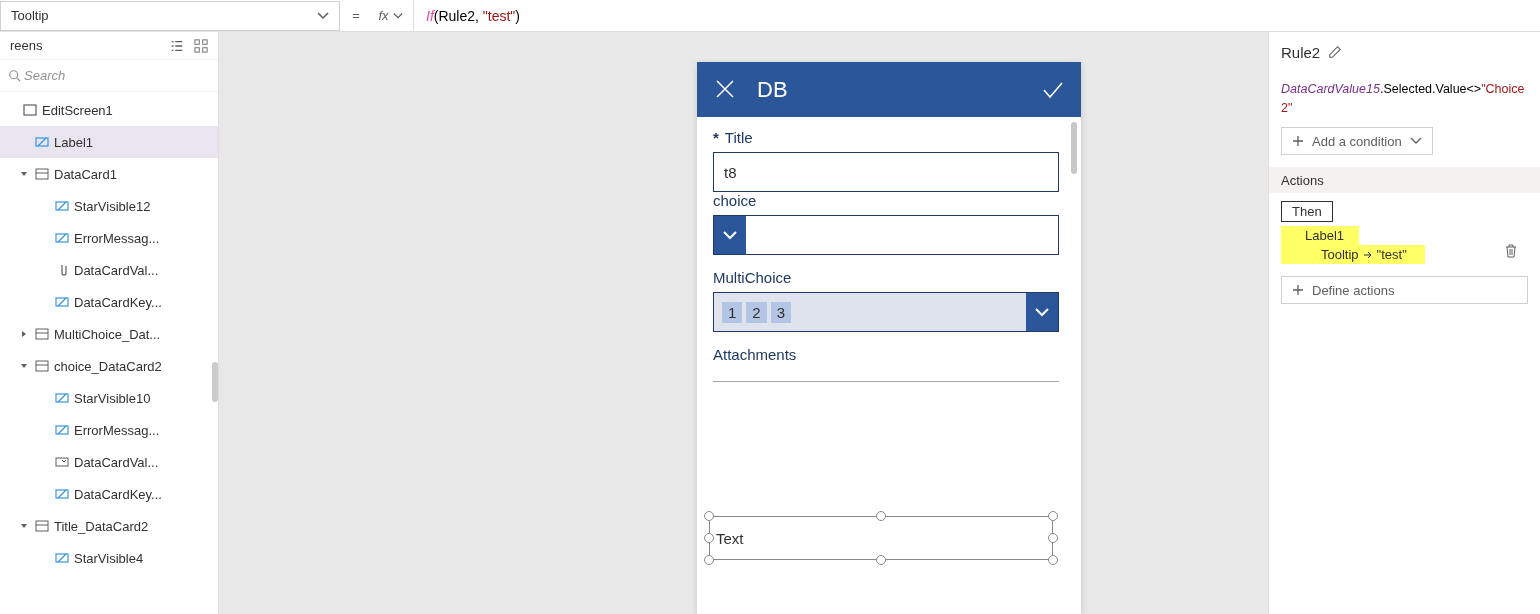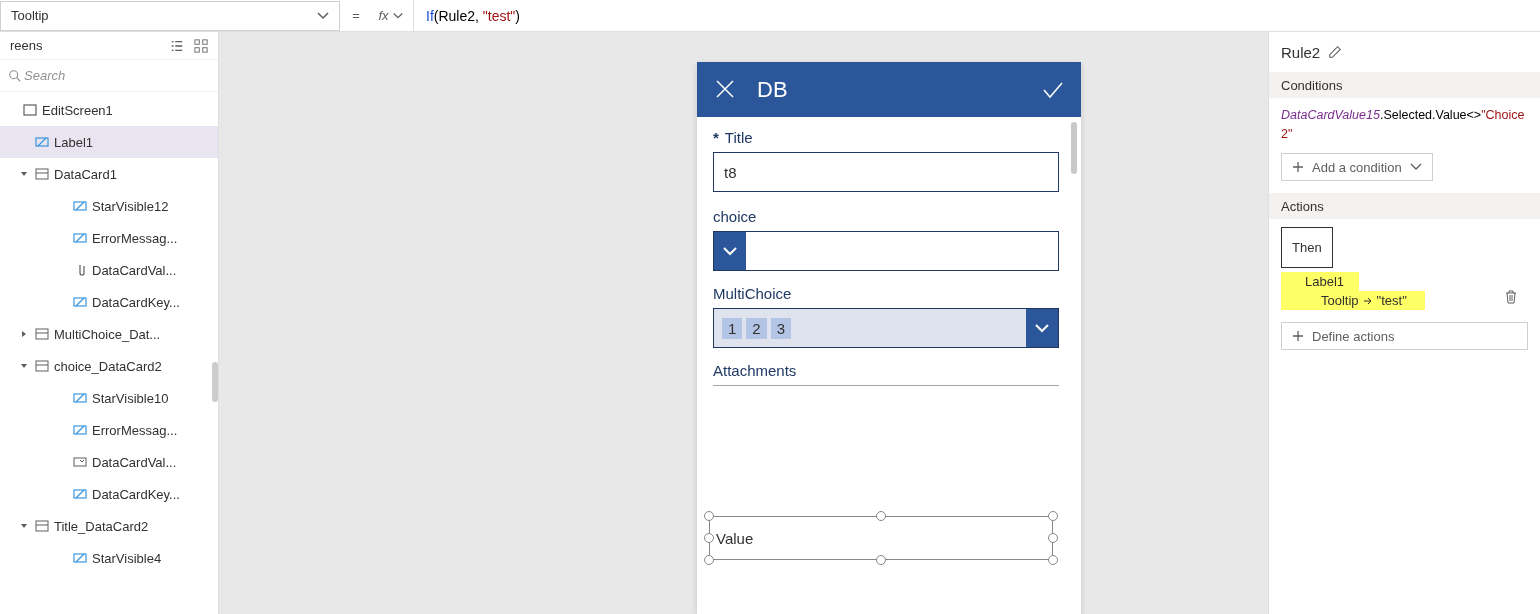--- a/index.html
+++ b/index.html
@@ -6,21 +6,21 @@
 body { width: 1540px; height: 614px; background: #fff; overflow: hidden; font-size: 13px; color: #323130; }
 
 
 .formula-bar { display: flex; align-items: center; height: 32px; border-bottom: 1px solid #e1dfdd; background: #fff; }
 .prop-select { width: 340px; height: 30px; border: 1px solid #d2d0ce; margin: 0 4px 0 0; display: flex; align-items: center; justify-content: space-between; padding: 0 10px; background: #fff; }
 .prop-select svg { width: 12px; height: 12px; }
 .eq { width: 24px; text-align: center; color: #605e5c; }
 .fx { width: 46px; display: flex; align-items: center; justify-content: center; gap: 4px; color: #605e5c; font-style: italic; font-family: "Times New Roman", serif; border-right: 1px solid #e1dfdd; height: 100%; }
 .fx svg { width: 10px; height: 10px; }
 .formula { flex: 1; padding-left: 12px; font-family: Consolas, monospace; font-size: 14px; display: flex; align-items: center; height: 100%; }
-.tok-fn { color: #1d4ed8; }
+.tok-fn { color: #ec4899; font-style: italic; }
 .tok-id { color: #000; }
 .tok-str { color: #a31515; }
 .tok-punc { color: #000; }
 
 
 .main { display: flex; height: calc(614px - 32px); }
 .left-panel { width: 219px; border-right: 1px solid #e1dfdd; background: #fff; display: flex; flex-direction: column; position: relative; }
 .lp-head { height: 28px; display: flex; align-items: center; justify-content: space-between; padding: 0 10px; border-bottom: 1px solid #f3f2f1; }
 .lp-head .icons { display: flex; gap: 10px; color: #605e5c; }
 .lp-head .icons svg { width: 14px; height: 14px; }
@@ -29,60 +29,60 @@
 .tree { flex: 1; overflow: hidden; padding-top: 2px; }
 .tree-row { display: flex; align-items: center; height: 32px; padding-left: 6px; gap: 4px; cursor: default; }
 .tree-row.selected { background: #e8e4f0; } 
 .tree-caret { width: 12px; display: flex; justify-content: center; color: #605e5c; }
 .tree-caret svg { width: 8px; height: 8px; }
 .tree-icon { width: 16px; display: flex; justify-content: center; color: #605e5c; }
 .tree-icon svg { width: 14px; height: 14px; }
 .tree-label { font-size: 13px; white-space: nowrap; overflow: hidden; text-overflow: ellipsis; }
 .indent-0 .tree-label { margin-left: 0; }
 .indent-1 { padding-left: 18px; }
-.indent-2 { padding-left: 56px; }
+.indent-2 { padding-left: 38px; }
 .left-scroll-hint { position: absolute; right: 0; top: 330px; width: 6px; height: 40px; background: #ccc; border-radius: 3px; }
 
 
 .canvas { flex: 1; background: #e8e8e8; position: relative; }
 .phone { position: absolute; left: 478px; top: 30px; width: 384px; height: 552px; background: #fff; box-shadow: 0 2px 6px rgba(0,0,0,0.15); }
 .phone-head { height: 55px; background: #2b579a; display: flex; align-items: center; padding: 0 16px; justify-content: space-between; }
 .phone-head .left { display: flex; align-items: flex-start; gap: 20px; }
 .phone-head svg { width: 24px; height: 24px; stroke: #fff; fill: none; stroke-width: 1.5; }
 .phone-title { color: #fff; font-size: 22px; font-weight: 400; }
 .form-body { padding: 12px 16px; position: relative; }
 .field-label { color: #1f3864; font-size: 15px; margin-bottom: 6px; display: flex; align-items: center; gap: 6px; }
 .field-label .star { color: #1f3864; font-weight: bold; }
-.text-input { width: 346px; height: 40px; border: 1px solid #1f3864; background: #fff; padding: 0 10px; font-size: 15px; display: flex; align-items: center; margin-bottom: 16px; }
+.text-input { width: 346px; height: 40px; border: 1px solid #1f3864; background: #fff; padding: 0 10px; font-size: 15px; display: flex; align-items: center; margin-bottom: 0; }
 .dropdown { width: 346px; height: 40px; border: 1px solid #1f3864; display: flex; margin-bottom: 14px; }
 .dd-body { flex: 1; background: #dfe3ee; display: flex; align-items: center; padding: 0 8px; gap: 4px; }
 .dd-token { background: #b4c4e4; padding: 2px 6px; font-size: 15px; }
 .dd-plain { background: #b4c4e4; padding: 2px 8px; font-size: 15px; }
 .dd-arrow { width: 32px; background: #2b579a; display: flex; align-items: center; justify-content: center; }
 .dd-arrow svg { width: 16px; height: 16px; stroke: #fff; fill: none; stroke-width: 2; }
-.attach-label { color: #1f3864; font-size: 15px; border-bottom: 1px solid #a6a6a6; padding-bottom: 6px; width: 346px; }
+.attach-label { color: #1f3864; font-size: 15px; border-bottom: 1px solid #a6a6a6; padding-bottom: 18px; width: 346px; }
 .phone-scroll { position: absolute; right: 4px; top: 60px; width: 6px; height: 52px; background: #c8c8c8; border-radius: 3px; }
 
 .sel-label { position: absolute; left: 490px; top: 484px; width: 344px; height: 44px; border: 1px solid #888; background: #fff; display: flex; align-items: center; padding: 0 6px; font-size: 15px; }
 .handle { position: absolute; width: 10px; height: 10px; background: #fff; border: 1px solid #888; border-radius: 50%; }
 
 
 .right-panel { width: 272px; border-left: 1px solid #e1dfdd; background: #fff; display: flex; flex-direction: column; }
 .rp-title { height: 40px; display: flex; align-items: center; padding: 0 12px; gap: 8px; font-size: 15px; }
 .rp-title svg { width: 14px; height: 14px; color: #605e5c; }
 .rp-sec-head { background: #f3f2f1; height: 26px; display: flex; align-items: center; padding: 0 12px; font-size: 13px; color: #323130; }
 .cond-code { padding: 8px 12px; font-family: Consolas, monospace; font-size: 12.5px; line-height: 1.4; word-break: break-all; }
 .cond-code .c-id { color: #7b2d8e; font-style: italic; }
 .cond-code .c-prop { color: #000; }
 .cond-code .c-str { color: #a31515; }
 .add-btn { margin: 2px 12px 12px; height: 28px; border: 1px solid #d2d0ce; background: #fff; display: flex; align-items: center; padding: 0 10px; gap: 8px; color: #605e5c; width: fit-content; }
 .add-btn.wide { width: calc(100% - 24px); }
 .add-btn svg { width: 12px; height: 12px; }
 .then-box { margin: 8px 12px 0; }
-.then-tab { display: inline-block; border: 1px solid #323130; padding: 12px 10px; font-size: 13px; background: #fff; }
+.then-tab { display: inline-block; border: 1px solid #323130; padding: 2px 10px; font-size: 13px; background: #fff; }
 .hl { background: #ffff66; }
 .hl-row1 { margin: 4px 0 0 0; padding: 2px 6px 2px 24px; font-size: 13px; width: 78px; }
 .hl-row2 { margin: 0 0 6px 0; padding: 2px 6px 2px 40px; font-size: 13px; width: 144px; display: flex; align-items: center; gap: 4px; }
 .hl-row2 svg { width: 10px; height: 10px; }
 .trash { position: absolute; right: 10px; margin-top: -26px; color: #605e5c; }
 .trash svg { width: 14px; height: 14px; }
 .rel { position: relative; }
 </style>
 </head>
 <body>
@@ -348,40 +348,39 @@
                 <path d="M2 5 L8 11 L14 5"></path>
               </svg>
             </div>
         </div>
 
         <div class="attach-label">Attachments</div>
       </div>
     </div>
 
     <div class="sel-label">
-      <span>Value</span>
+      <span>Text</span>
     </div>
     <div class="handle" style="left:485px; top:479px;"></div>
     <div class="handle" style="left:657px; top:479px;"></div>
     <div class="handle" style="left:829px; top:479px;"></div>
     <div class="handle" style="left:485px; top:501px;"></div>
     <div class="handle" style="left:829px; top:501px;"></div>
     <div class="handle" style="left:485px; top:523px;"></div>
     <div class="handle" style="left:657px; top:523px;"></div>
     <div class="handle" style="left:829px; top:523px;"></div>
   </div>
 
   <div class="right-panel">
     <div class="rp-title">
       <span>Rule2</span>
       <svg viewBox="0 0 16 16">
           <path d="M2 14 L2 11 L11 2 L14 5 L5 14 Z" fill="none" stroke="#605e5c" stroke-width="1.2"></path>
         </svg>
     </div>
-    <div class="rp-sec-head">Conditions</div>
     <div class="cond-code">
       <span class="c-id">DataCardValue15</span><span class="c-prop">.Selected.Value&lt;&gt;</span><span class="c-str">"Choice 2"</span>
     </div>
     <div class="add-btn">
       <svg viewBox="0 0 12 12">
           <path d="M6 1v10M1 6h10" stroke="#605e5c" stroke-width="1.3"></path>
         </svg>
       <span>Add a condition</span>
       <svg viewBox="0 0 12 12">
           <path d="M1 3 L6 8 L11 3" fill="none" stroke="#605e5c" stroke-width="1.3"></path>

